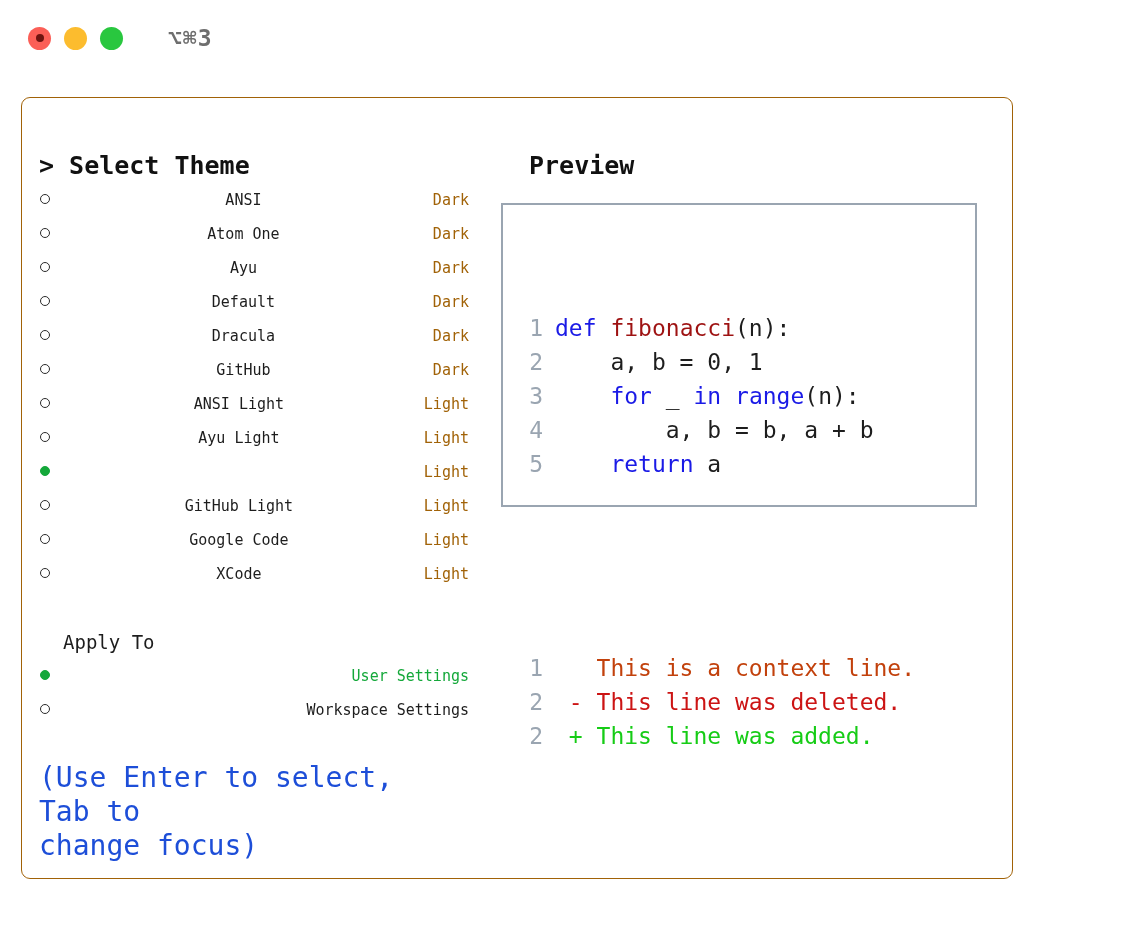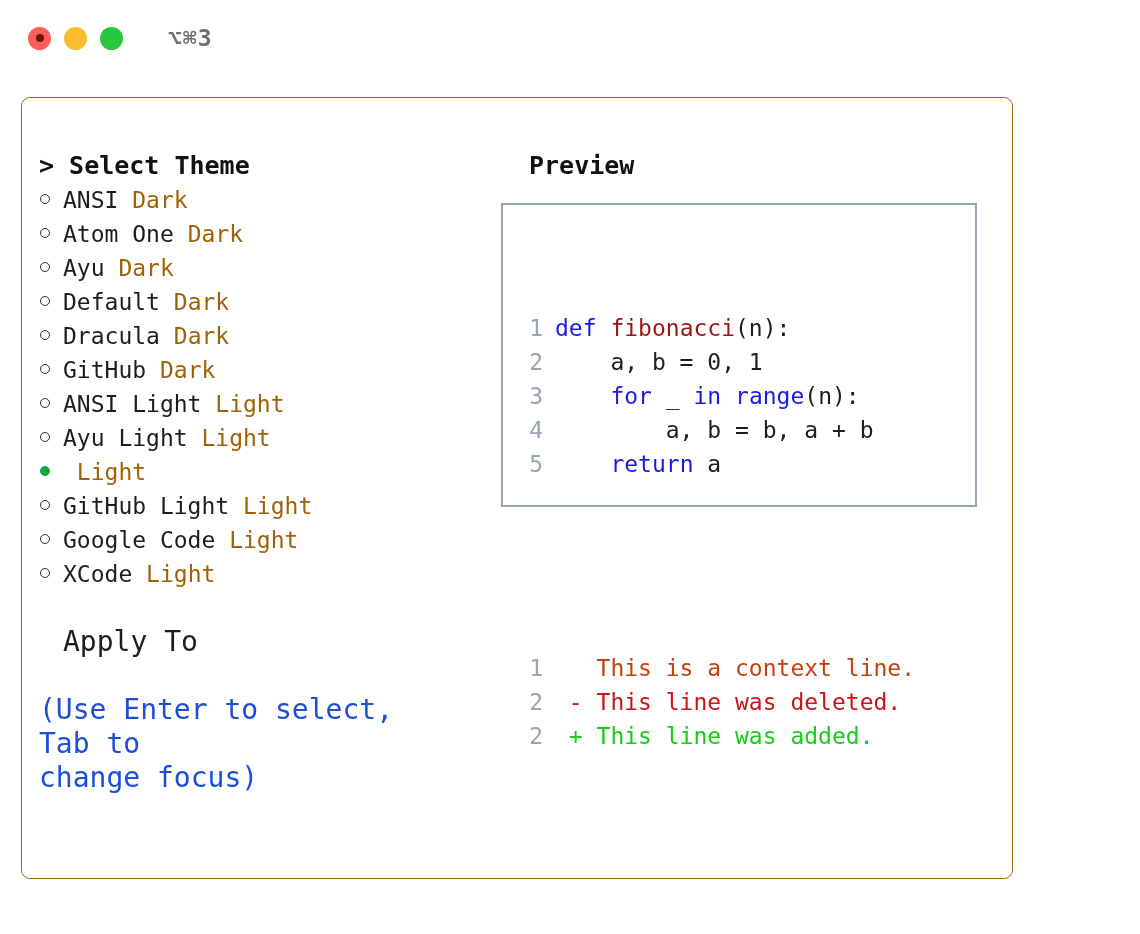--- a/index.html
+++ b/index.html
@@ -101,22 +101,23 @@
     color: #111111;
     line-height: 34px;
     white-space: pre;
   }
 
   .opt-row {
     display: flex;
     align-items: baseline;
     height: 34px;
     line-height: 34px;
-    font-size: 23px;
-    white-space: pre;
+    font-size: 15px;
+    white-space: pre;
+    justify-content: space-between;
   }
   .bullet {
     width: 24px;
     flex: 0 0 24px;
     position: relative;
     align-self: center;
     height: 34px;
   }
   .bullet::before {
     content: "";
@@ -133,21 +134,21 @@
   .opt-row.selected .bullet::before {
     background: #14a83a;
     border-color: #14a83a;
   }
 
   .opt-label { color: #1d1d1d; }
   .opt-row.selected .opt-label { color: #14a83a; }
   .opt-tag { color: #a16207; }
 
   .group-head {
-    font-size: 28px;
+    font-size: 19px;
     line-height: 34px;
     color: #1d1d1d;
     white-space: pre;
     display: flex;
   }
 
   .spacer-1 { height: 34px; }
   .spacer-2 { height: 34px; }
 
   .hint {
@@ -245,20 +246,24 @@
             <div class="opt-row"><span class="bullet"></span><span class="opt-label">XCode</span><span class="opt-tag"> Light</span></div>
           </div>
 
         <div class="spacer-1"></div>
 
         <div class="group-head">
           <span class="bullet" style="visibility:hidden"></span>
           <span>Apply To</span>
         </div>
 
+        <div id="apply-list">
+            <div class="opt-row selected"><span class="bullet"></span><span class="opt-label">User Settings</span></div>
+            <div class="opt-row"><span class="bullet"></span><span class="opt-label">Workspace Settings</span></div>
+          </div>
 
         <div class="spacer-2"></div>
 
         <div class="hint">(Use Enter to select, Tab to
 change focus)</div>
       </div>
 
       <div class="right-col">
         <div class="preview-title">Preview</div>
 

